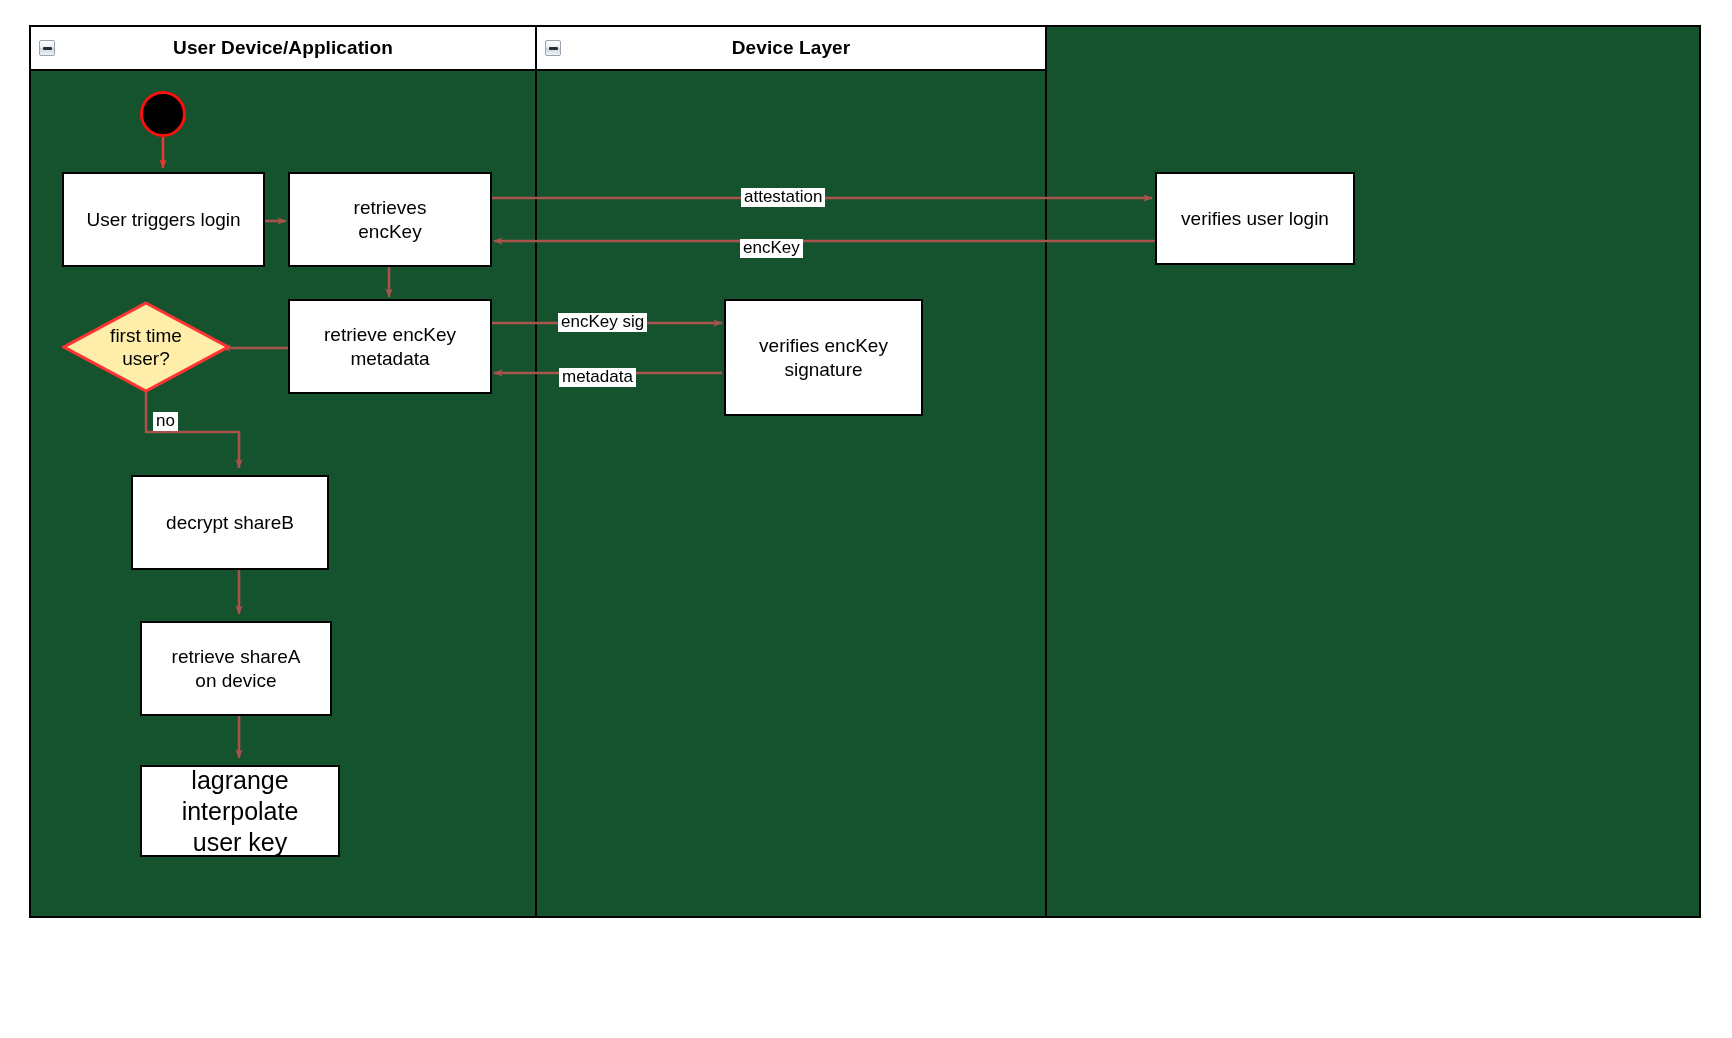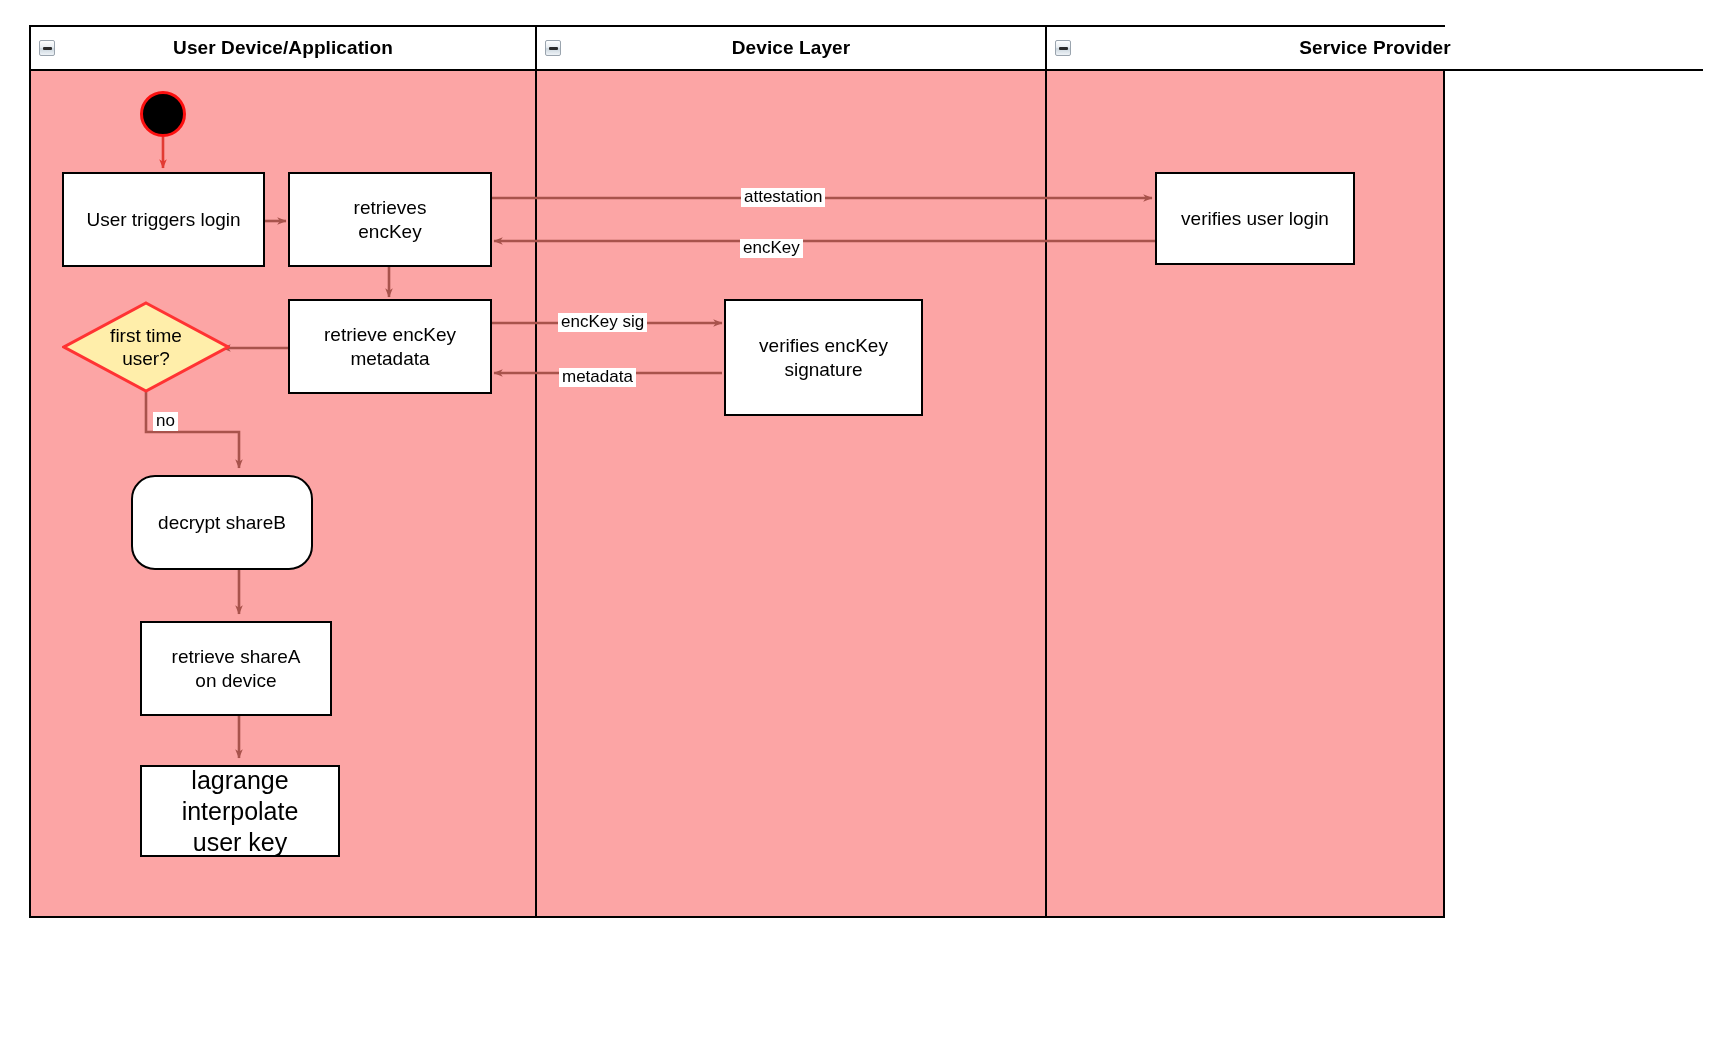--- a/index.html
+++ b/index.html
@@ -14,25 +14,25 @@
     width: 1732px;
     height: 1038px;
     background: #ffffff;
     overflow: hidden;
   }
   
   .pool {
     position: absolute;
     left: 29px;
     top: 25px;
-    width: 1416px;
+    width: 1672px;
     height: 893px;
     border: 2px solid #000000;
     box-sizing: border-box;
-    background: #fca5a5;
+    background: #14532d;
   }
   .lane {
     position: absolute;
     top: 0;
     height: 100%;
     box-sizing: border-box;
   }
   .lane + .lane { border-left: 2px solid #000000; }
   .lane-header {
     position: relative;
@@ -158,24 +158,20 @@
 
     <div class="lane" style="left:504px; width:510px;">
       <div class="lane-header">
         <span class="collapse-icon"></span>
         <span class="lane-title">Device Layer</span>
       </div>
       <div class="lane-body"></div>
     </div>
 
     <div class="lane" style="left:1014px; width:658px;">
-      <div class="lane-header">
-        <span class="collapse-icon"></span>
-        <span class="lane-title">Service Provider</span>
-      </div>
       <div class="lane-body"></div>
     </div>
 
   </div>
 
   <svg class="edges" viewBox="0 0 1732 1038">
     <defs>
       <marker id="arw" markerWidth="11" markerHeight="11" refX="9.4" refY="4.2" orient="auto" markerUnits="userSpaceOnUse">
         <path d="M0.6,0.4 L10,4.2 L0.6,8.0 L3.2,4.2 Z" fill="#a8534c"></path>
       </marker>
@@ -227,21 +223,21 @@
 metadata</div>
 
   <div class="decision" style="left:62px; top:301px; width:168px; height:92px;">
     <svg viewBox="0 0 168 92" preserveAspectRatio="none">
       <polygon points="84,2 166,46 84,90 2,46" fill="#ffeeaa" stroke="#ff3333" stroke-width="3"></polygon>
     </svg>
     <span class="dtext">first time
 user?</span>
   </div>
 
-  <div class="node" style="left:131px; top:475px; width:182px; height:95px;border-radius:24px;">decrypt shareB</div>
+  <div class="node" style="left:131px; top:475px; width:198px; height:95px;">decrypt shareB</div>
 
   <div class="node" style="left:140px; top:621px; width:192px; height:95px;">retrieve shareA
 on device</div>
 
   <div class="node" style="left:140px; top:765px; width:200px; height:92px; font-size:25px;">lagrange interpolate
 user key</div>
 
   <div class="node" style="left:724px; top:299px; width:199px; height:117px;">verifies encKey
 signature</div>
 

